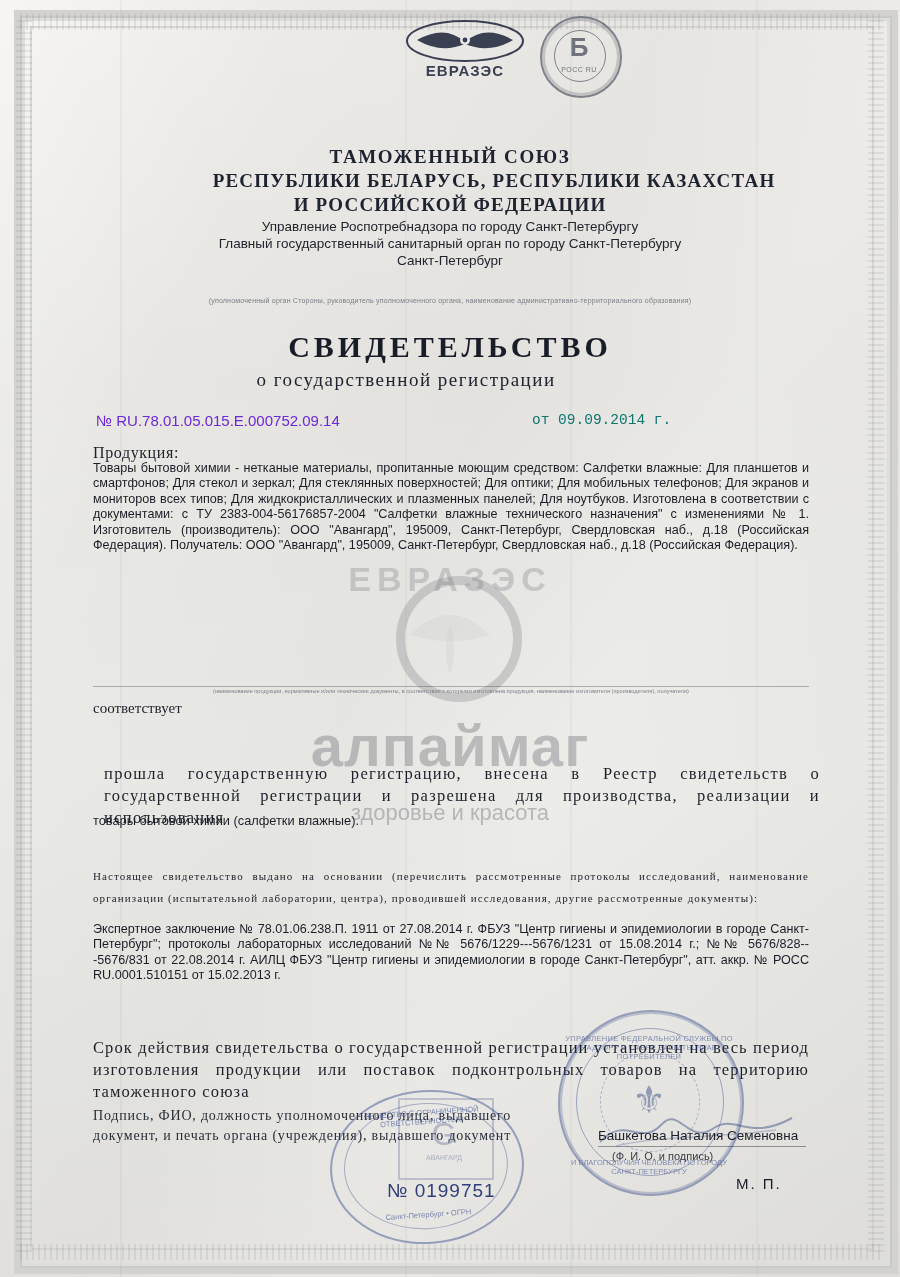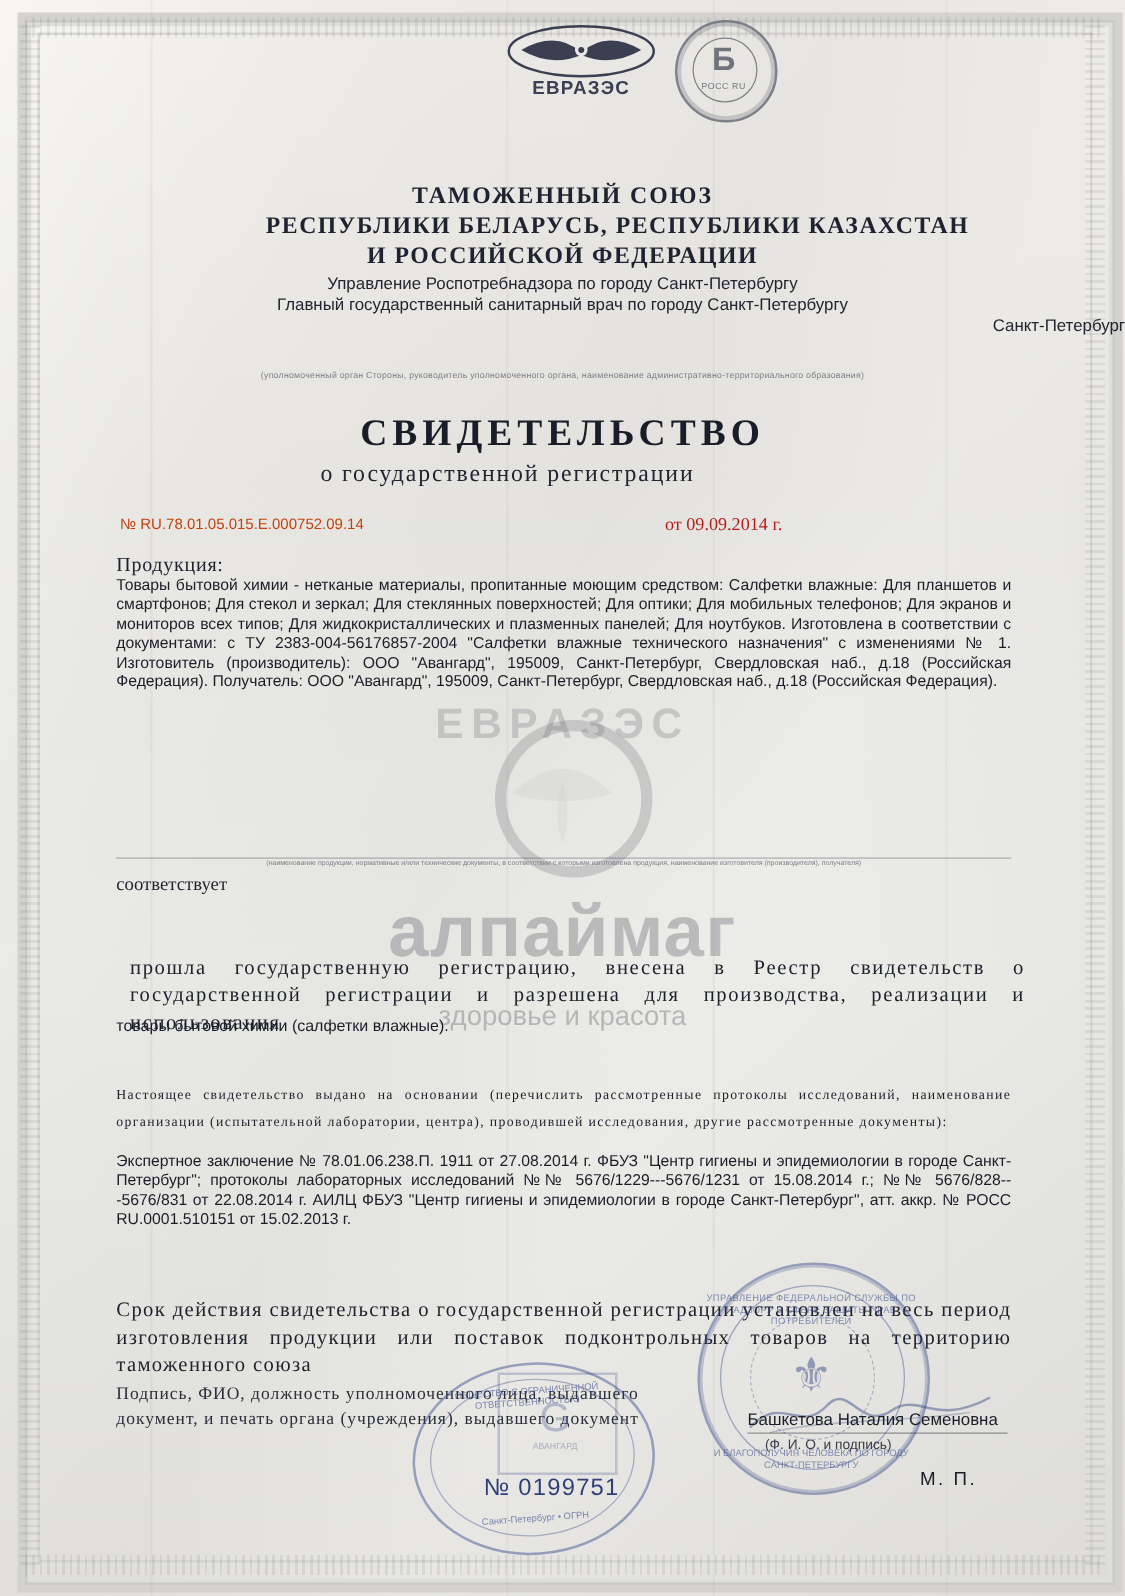--- a/index.html
+++ b/index.html
@@ -160,21 +160,21 @@
   .sub-line {
     position: absolute;
     width: 900px;
     text-align: center;
     font-family: "Liberation Sans", sans-serif;
     font-size: 13.5px;
     color: #22252f;
   }
   .sub-1 { top: 219px; }
   .sub-2 { top: 236px; }
-  .sub-3 { top: 253px; text-align: right; }
+  .sub-3 { top: 253px; }
 
   .fineprint {
     position: absolute;
     width: 900px;
     text-align: center;
     font-family: "Liberation Sans", sans-serif;
     font-size: 7px;
     color: #7a7d86;
     letter-spacing: .2px;
   }
@@ -197,29 +197,29 @@
     top: 369px;
     font-size: 19px;
     letter-spacing: 1.5px;
     color: #20242f;
   }
 
   .reg-no {
     position: absolute;
     left: 96px; top: 412px;
     font-family: "Liberation Sans", sans-serif;
-    font-size: 12px;
-    color: #c2410c;
+    font-size: 15px;
+    color: #6d28d9;
   }
   .reg-date {
     position: absolute;
     left: 532px; top: 412px;
-    font-family: Liberation Serif, serif;
+    font-family: Liberation Mono, monospace;
     font-size: 14.5px;
-    color: #b91c1c;
+    color: #0f766e;
   }
 
   .label-serif {
     position: absolute;
     font-size: 16px;
     letter-spacing: .6px;
     color: #1d212b;
     text-align: right;
   }
   .lbl-product { left: 93px; top: 444px; }
@@ -548,21 +548,21 @@
       <div class="inner"></div>
       <div class="glyph">Б</div>
       <div class="sub">РОСС RU</div>
     </div>
 
     <div class="hdr hdr-1">ТАМОЖЕННЫЙ СОЮЗ</div>
     <div class="hdr hdr-2">РЕСПУБЛИКИ БЕЛАРУСЬ, РЕСПУБЛИКИ КАЗАХСТАН</div>
     <div class="hdr hdr-3">И РОССИЙСКОЙ ФЕДЕРАЦИИ</div>
 
     <div class="sub-line sub-1">Управление Роспотребнадзора по городу Санкт-Петербургу</div>
-    <div class="sub-line sub-2">Главный государственный санитарный врач по городу Санкт-Петербургу</div>
+    <div class="sub-line sub-2">Главный государственный санитарный орган по городу Санкт-Петербургу</div>
     <div class="sub-line sub-3">Санкт-Петербург</div>
 
     <div class="fineprint fineprint-1">(уполномоченный орган Стороны, руководитель уполномоченного органа, наименование административно-территориального образования)</div>
 
     <div class="title-main">СВИДЕТЕЛЬСТВО</div>
     <div class="title-sub">о государственной регистрации</div>
 
     <div class="reg-no">
       <span>№</span>
       <span>RU.78.01.05.015.Е.000752.09.14</span>

